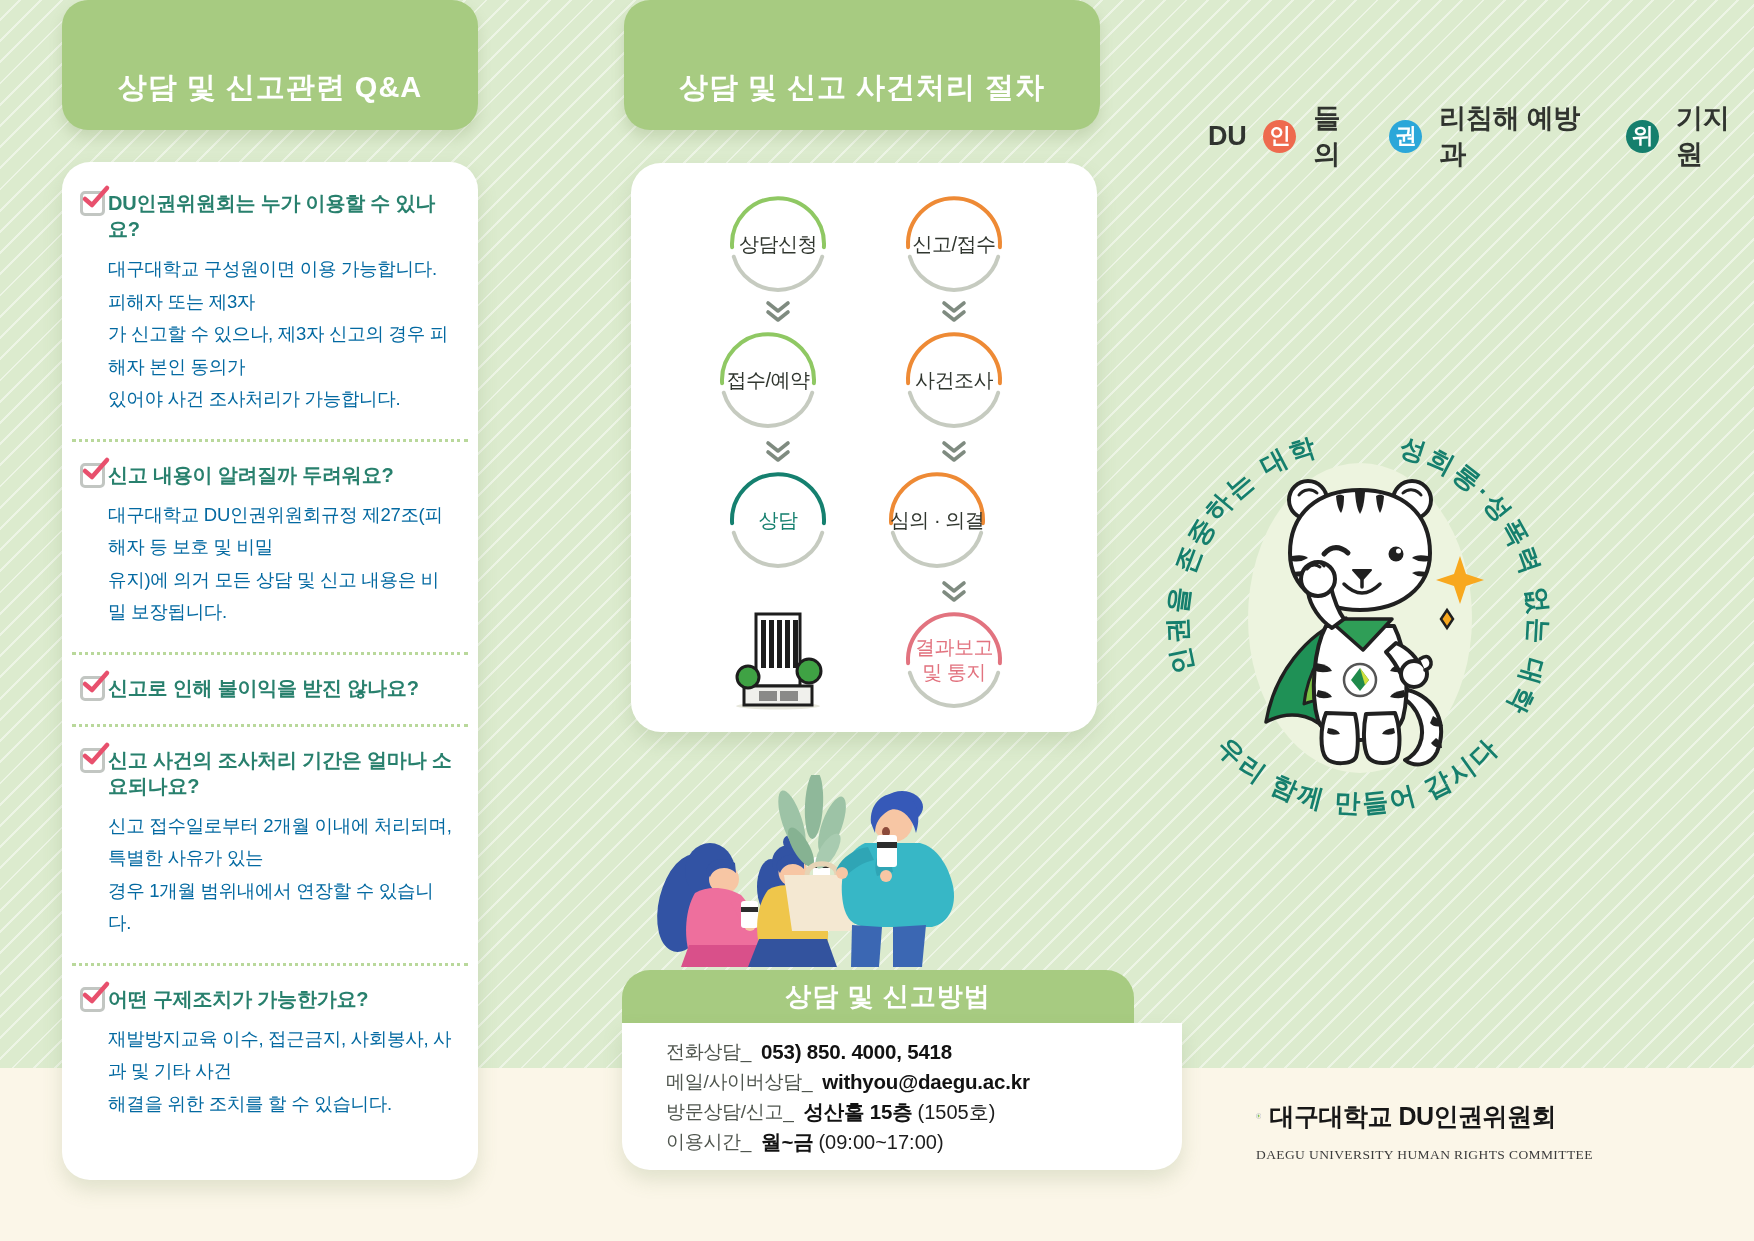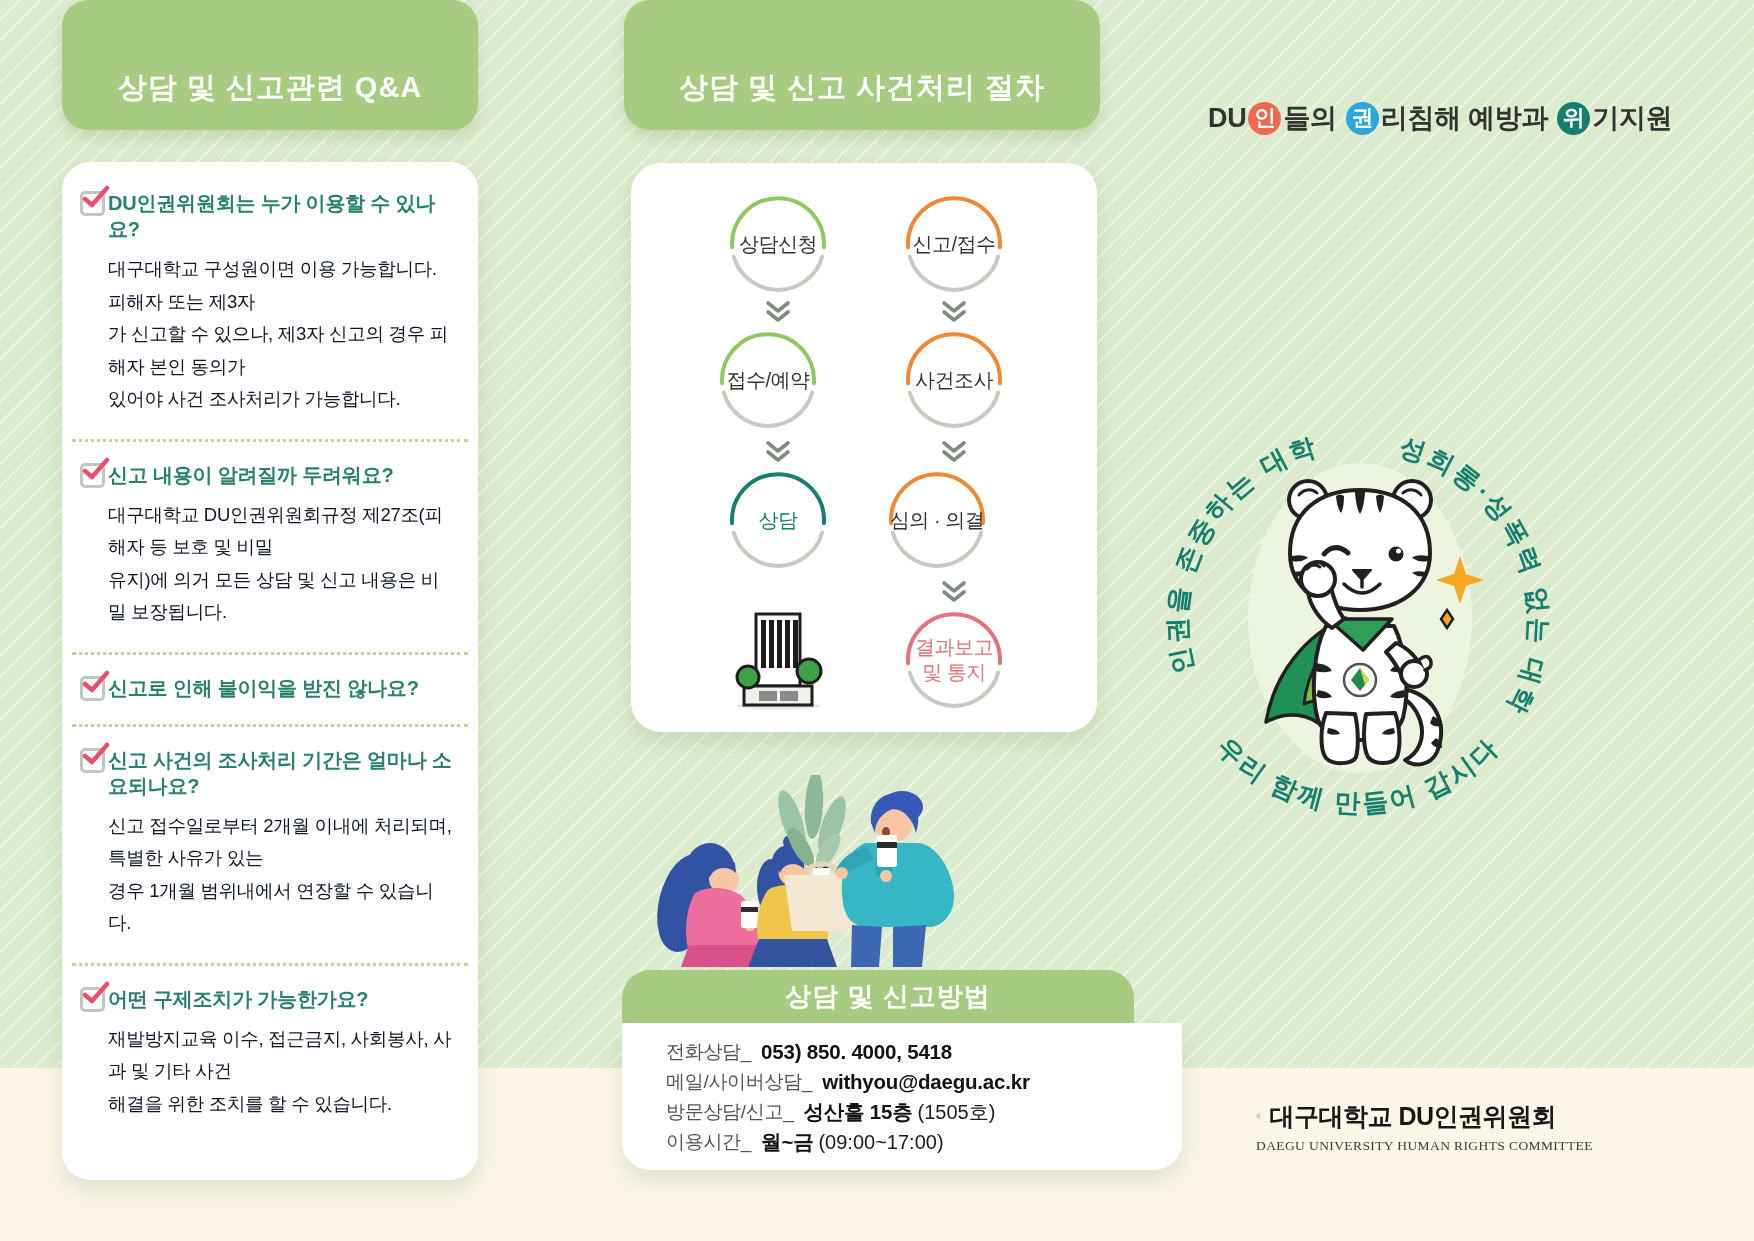--- a/index.html
+++ b/index.html
@@ -31,21 +31,21 @@
   .qa-bar{left:62px;width:416px;}
   .qa-card{left:62px;top:162px;width:416px;height:1018px;padding:8px 0;box-sizing:border-box;}
   .qa-item{position:relative;margin:0 10px;padding:20px 14px 23px 36px;}
   .qa-item + .qa-item{border-top:3px dotted #b9d89b;}
   .qa-check{
     position:absolute;left:8px;top:21px;width:19px;height:19px;
     border:3px solid #c2c6c2;border-radius:5px;background:#fff;
   }
   .qa-check svg{position:absolute;left:-3px;top:-10px;overflow:visible;}
   .qa-q{color:#28806d;font-size:20px;font-weight:bold;line-height:26px;letter-spacing:-0.2px;}
-  .qa-a{margin-top:11px;color:#0f172a;font-size:18.5px;line-height:32.5px;white-space:pre-line;letter-spacing:-0.3px;}
+  .qa-a{margin-top:11px;color:#0369a1;font-size:18.5px;line-height:32.5px;white-space:pre-line;letter-spacing:-0.3px;}
 
   
   .flow-bar{left:624px;width:476px;}
   .flow-card{left:631px;top:163px;width:466px;height:569px;border-radius:30px;}
   .flow-node{position:absolute;width:100px;height:100px;}
   .flow-node svg{position:absolute;inset:0;}
   .flow-label{
     position:absolute;inset:0;display:flex;align-items:center;justify-content:center;
     font-size:20px;color:#30362f;text-align:center;white-space:pre-line;line-height:25px;letter-spacing:-0.5px;
   }
@@ -63,40 +63,40 @@
     left:622px;top:1023px;width:560px;height:147px;border-radius:0 0 28px 28px;
     padding:14px 0 0 44px;box-sizing:border-box;
   }
   .contact-row{height:30px;display:flex;align-items:center;}
   .contact-label{color:#50564f;font-size:19px;margin-right:10px;letter-spacing:-0.3px;}
   .contact-value{color:#121212;font-weight:bold;font-size:20.5px;letter-spacing:-0.2px;}
   .contact-suffix{color:#1c1c1c;font-size:20px;margin-left:5px;font-weight:normal;}
 
   
   .slogan{
-    position:absolute;left:1208px;top:100px;display:flex;align-items:center;gap:2px;
+    position:absolute;left:1208px;top:100px;display:flex;align-items:center;gap:17px;
     font-size:27px;color:#30342f;font-weight:600;letter-spacing:-0.3px;
   }
   .badge{
     display:inline-flex;width:33px;height:33px;border-radius:50%;color:#fff;
     align-items:center;justify-content:center;font-size:22px;font-weight:bold;flex:none;
   }
   .badge.gapped{margin-left:7px;}
 
   .pale-ellipse{position:absolute;left:1248px;top:463px;width:224px;height:310px;border-radius:50%;background:#edf4df;}
   .arc-svg{position:absolute;left:1100px;top:360px;width:520px;height:500px;}
   .arc-text{fill:#157f6d;font-size:26px;font-weight:bold;letter-spacing:3px;
     font-family:"Liberation Sans","DejaVu Sans",sans-serif;}
   .mascot{position:absolute;left:1228px;top:458px;width:264px;height:330px;}
 
   .brand{position:absolute;left:1256px;top:1094px;width:300px;}
   .brand-row{display:flex;align-items:center;gap:8px;justify-content:center;}
   .brand-kr{font-size:25px;font-weight:bold;color:#171717;letter-spacing:-0.5px;white-space:nowrap;}
   .brand-en{
-    text-align:right;
+    margin-top:9px;text-align:right;
     font-family:"Liberation Serif","DejaVu Serif",serif;
     font-size:13.5px;color:#3c3c3c;letter-spacing:0.4px;white-space:nowrap;
   }
 </style>
 </head>
 <body>
 
 <div class="stripes"></div>
 <div class="cream-band"></div>
 

